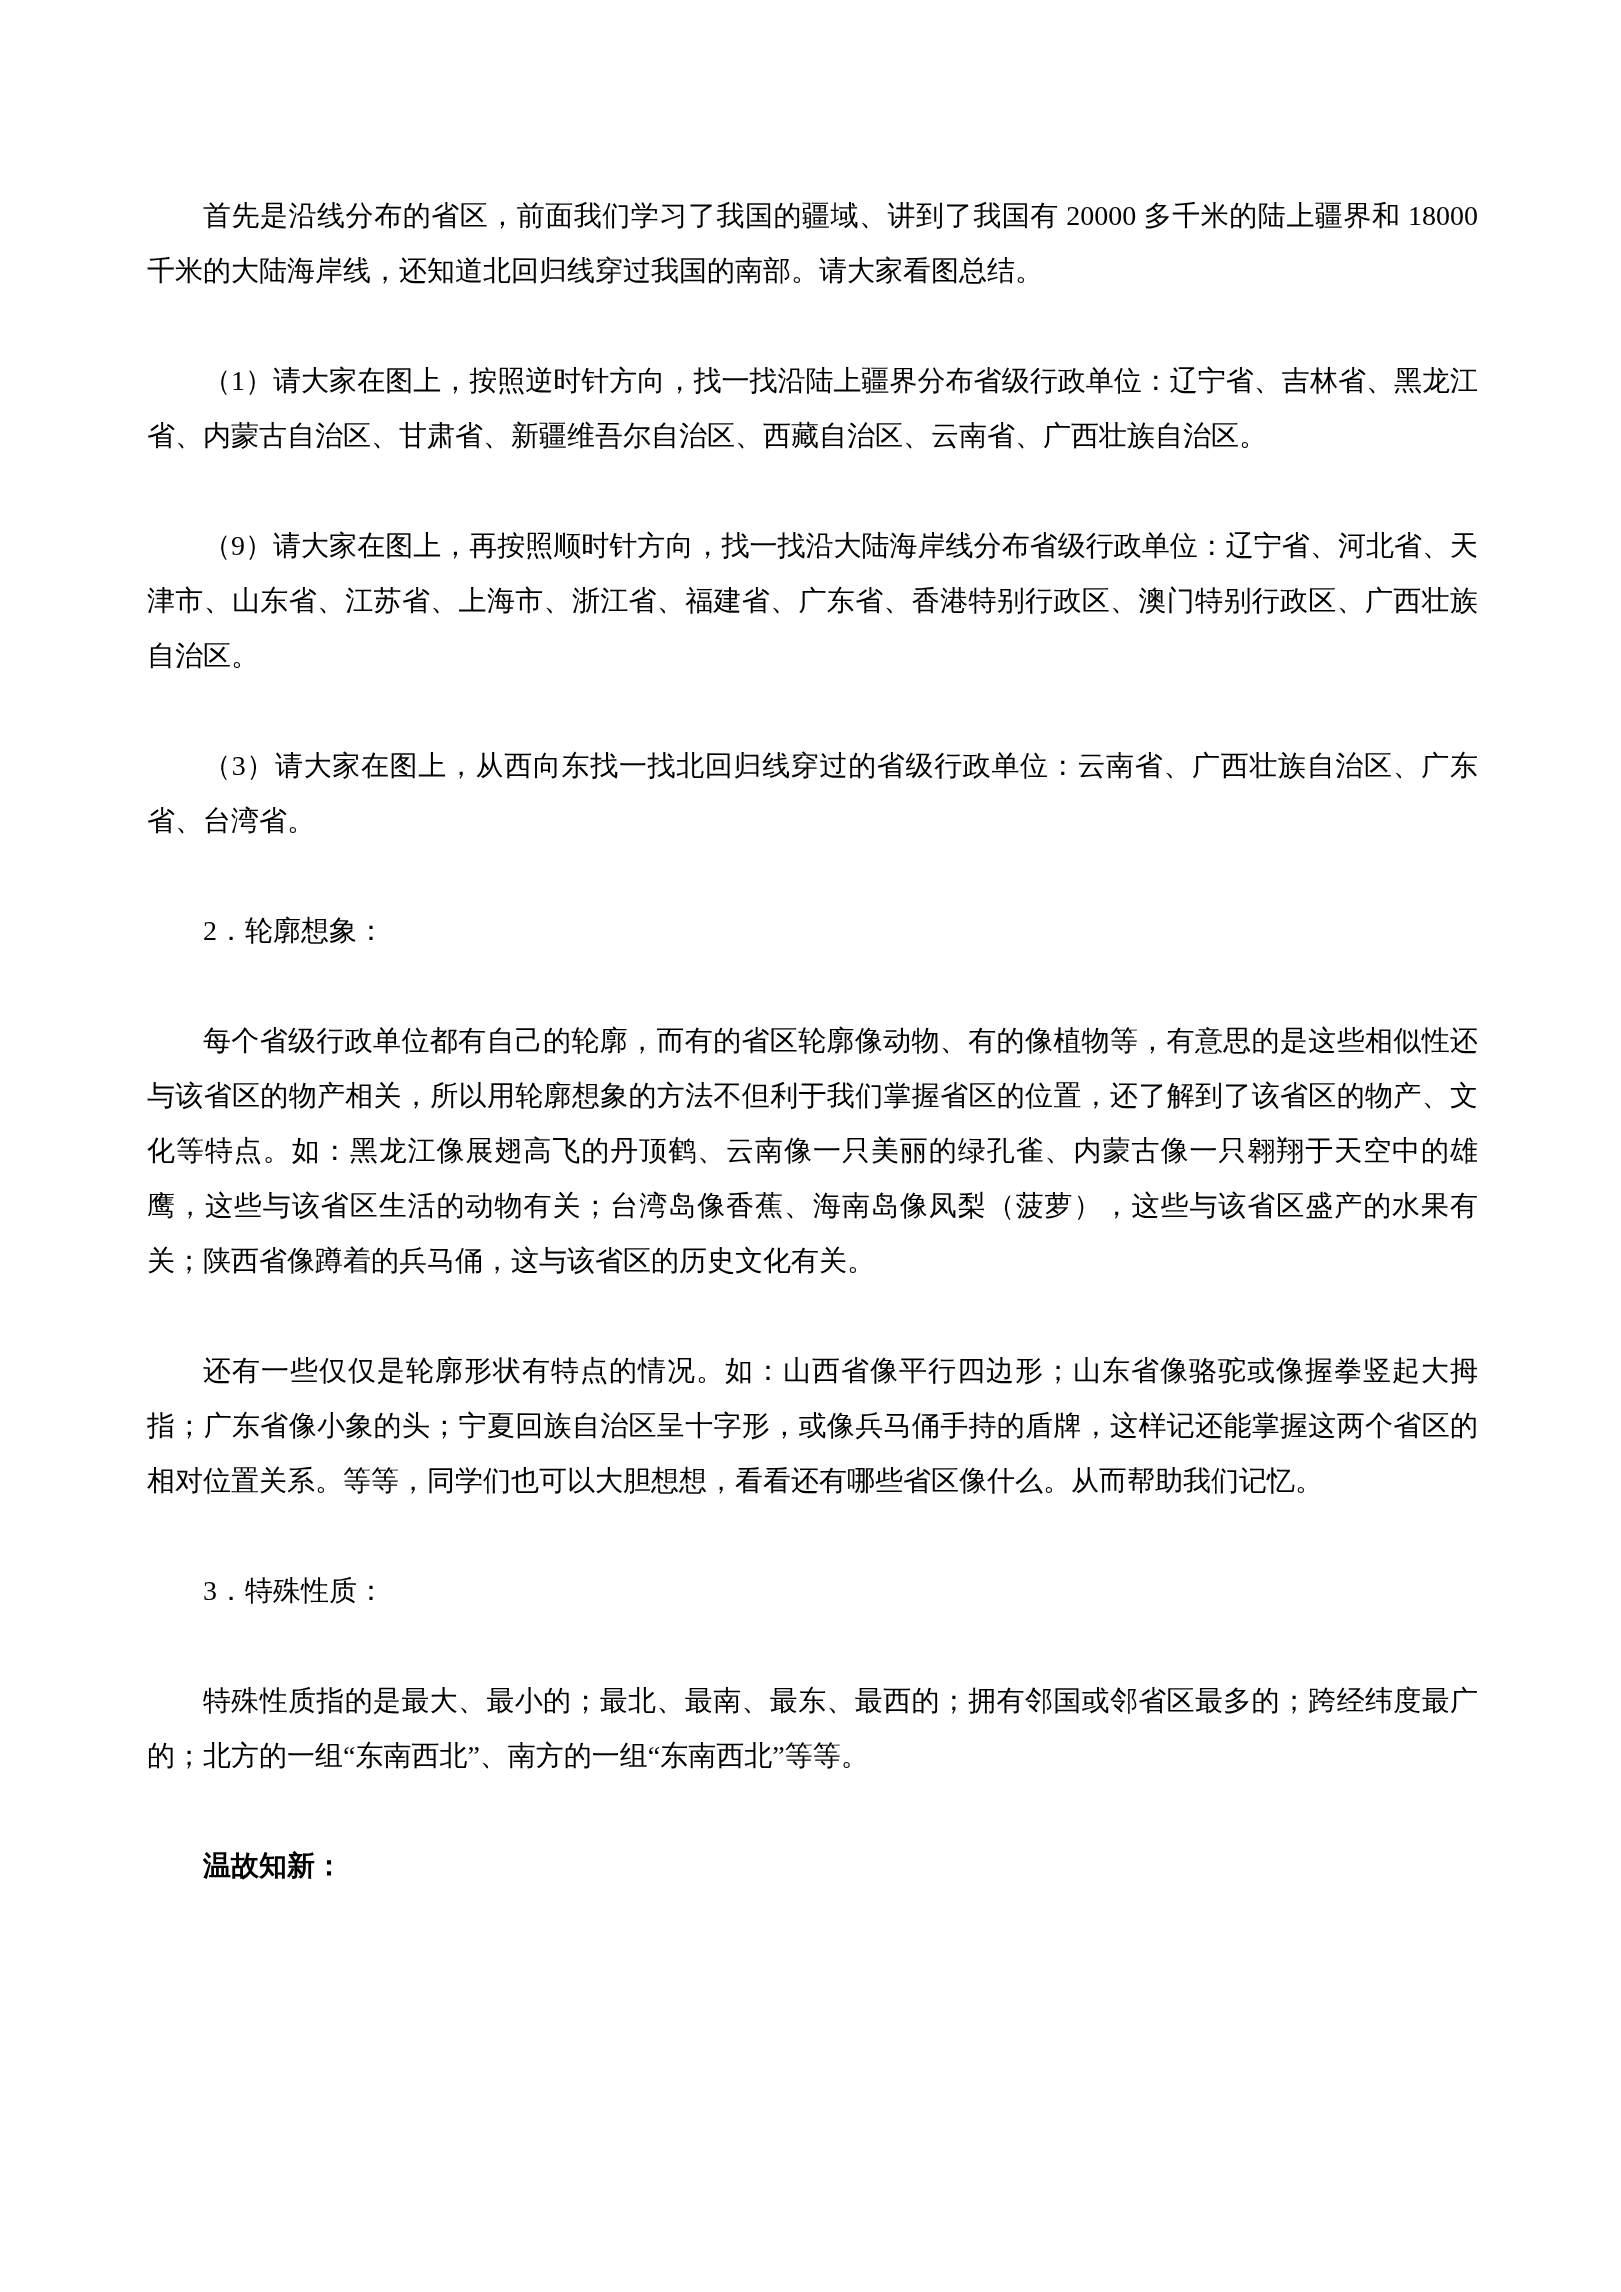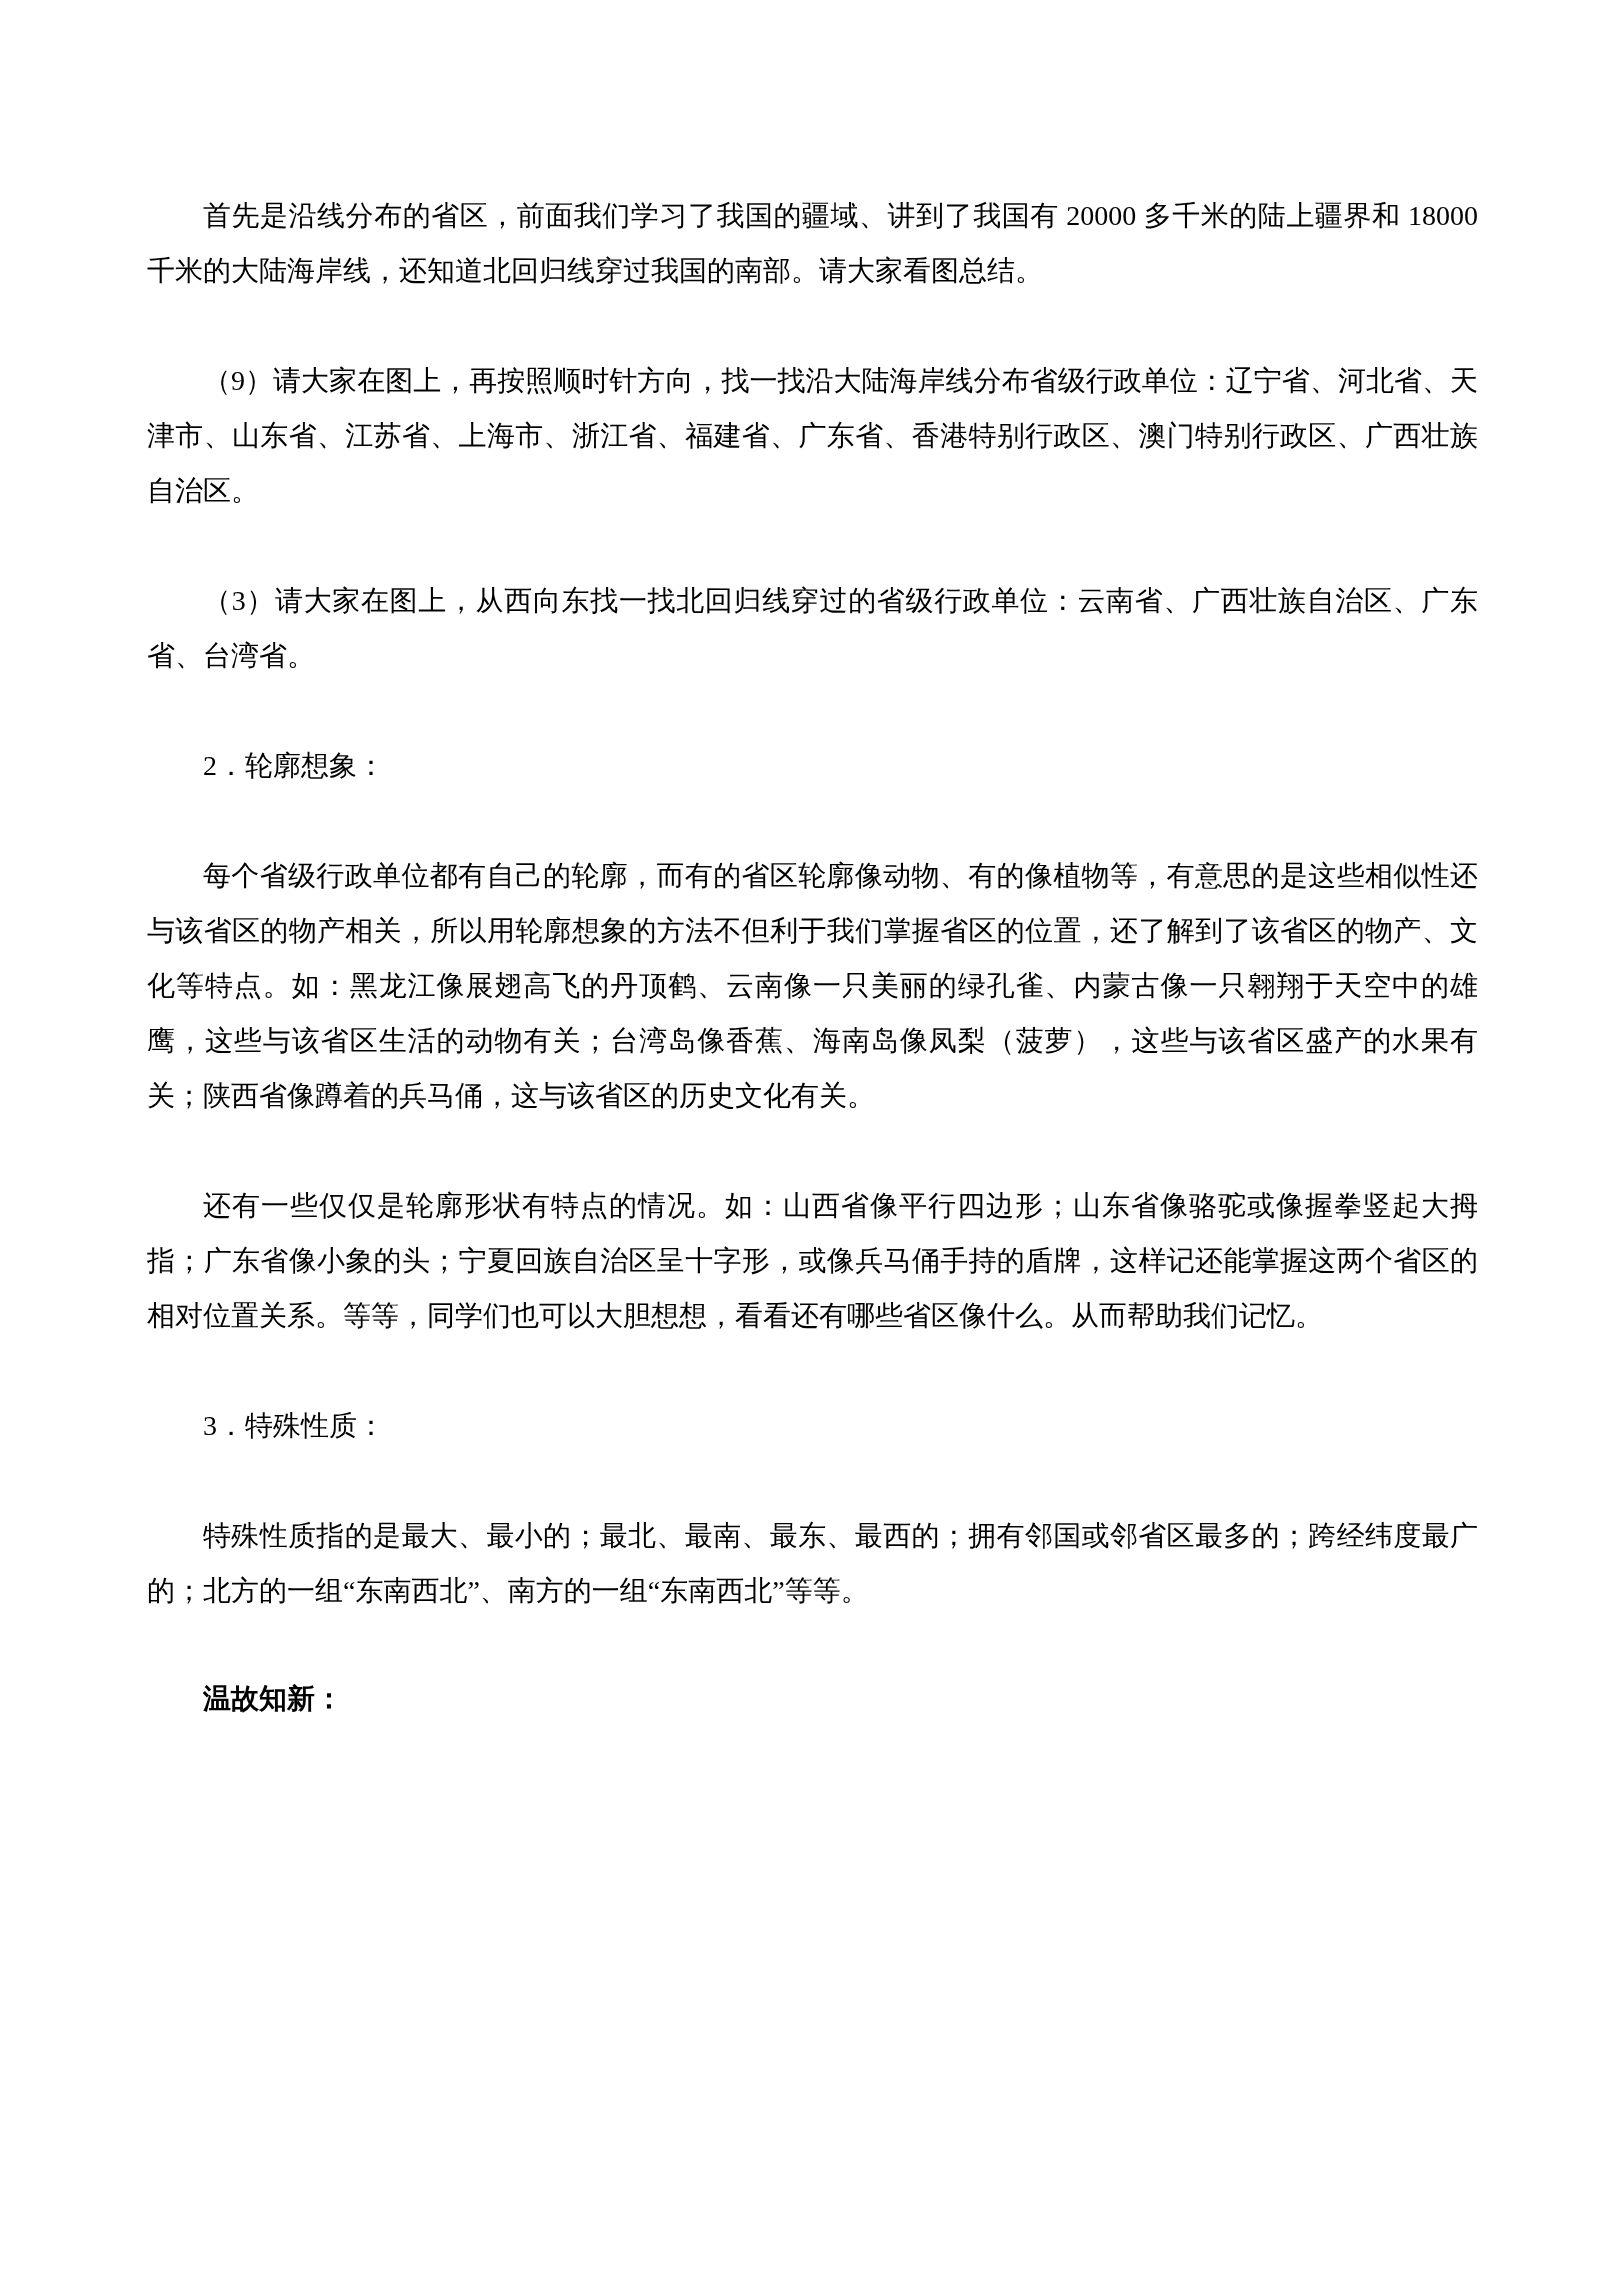--- a/index.html
+++ b/index.html
@@ -25,28 +25,29 @@
     text-justify: inter-ideograph;
     text-indent: 2em;
     margin: 0 0 55px 0;
     word-break: break-all;
   }
   .block.heading {
     text-align: left;
   }
   .block.bold {
     font-weight: bold;
-    font-family: Liberation Mono, monospace;
+    font-family: Liberation Serif, serif;
   }
 </style>
 </head>
 <body>
 
 <div class="page">
   <p class="block">首先是沿线分布的省区，前面我们学习了我国的疆域、讲到了我国有 20000 多千米的陆上疆界和 18000 千米的大陆海岸线，还知道北回归线穿过我国的南部。请大家看图总结。</p>
+  <p class="block">（1）请大家在图上，按照逆时针方向，找一找沿陆上疆界分布省级行政单位：辽宁省、吉林省、黑龙江省、内蒙古自治区、甘肃省、新疆维吾尔自治区、西藏自治区、云南省、广西壮族自治区。</p>
   <p class="block">（9）请大家在图上，再按照顺时针方向，找一找沿大陆海岸线分布省级行政单位：辽宁省、河北省、天津市、山东省、江苏省、上海市、浙江省、福建省、广东省、香港特别行政区、澳门特别行政区、广西壮族自治区。</p>
   <p class="block">（3）请大家在图上，从西向东找一找北回归线穿过的省级行政单位：云南省、广西壮族自治区、广东省、台湾省。</p>
   <p class="block heading">2．轮廓想象：</p>
   <p class="block">每个省级行政单位都有自己的轮廓，而有的省区轮廓像动物、有的像植物等，有意思的是这些相似性还与该省区的物产相关，所以用轮廓想象的方法不但利于我们掌握省区的位置，还了解到了该省区的物产、文化等特点。如：黑龙江像展翅高飞的丹顶鹤、云南像一只美丽的绿孔雀、内蒙古像一只翱翔于天空中的雄鹰，这些与该省区生活的动物有关；台湾岛像香蕉、海南岛像凤梨（菠萝），这些与该省区盛产的水果有关；陕西省像蹲着的兵马俑，这与该省区的历史文化有关。</p>
   <p class="block">还有一些仅仅是轮廓形状有特点的情况。如：山西省像平行四边形；山东省像骆驼或像握拳竖起大拇指；广东省像小象的头；宁夏回族自治区呈十字形，或像兵马俑手持的盾牌，这样记还能掌握这两个省区的相对位置关系。等等，同学们也可以大胆想想，看看还有哪些省区像什么。从而帮助我们记忆。</p>
   <p class="block heading">3．特殊性质：</p>
   <p class="block">特殊性质指的是最大、最小的；最北、最南、最东、最西的；拥有邻国或邻省区最多的；跨经纬度最广的；北方的一组“东南西北”、南方的一组“东南西北”等等。</p>
   <p class="block heading bold">温故知新：</p>
 </div>
 

